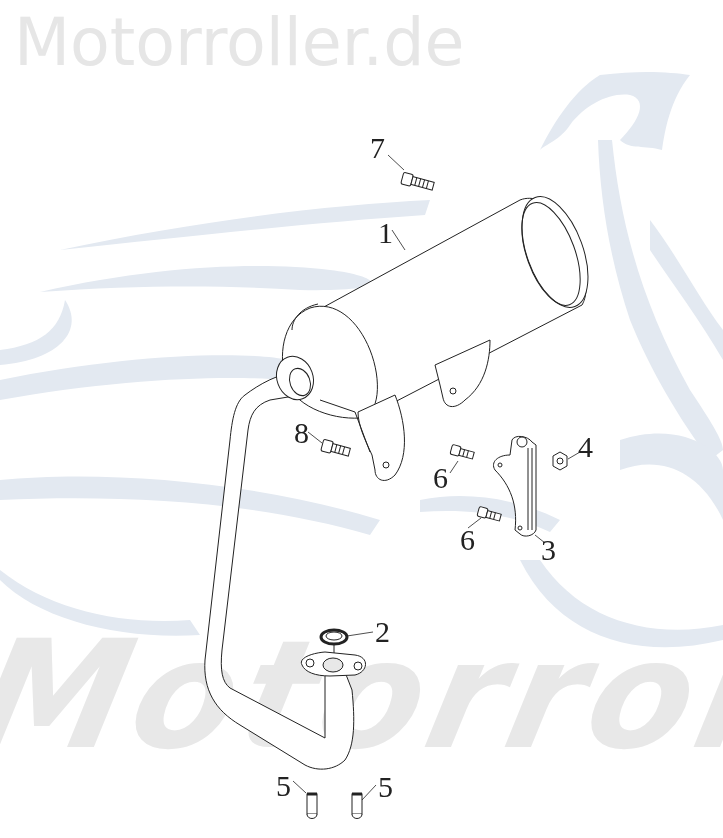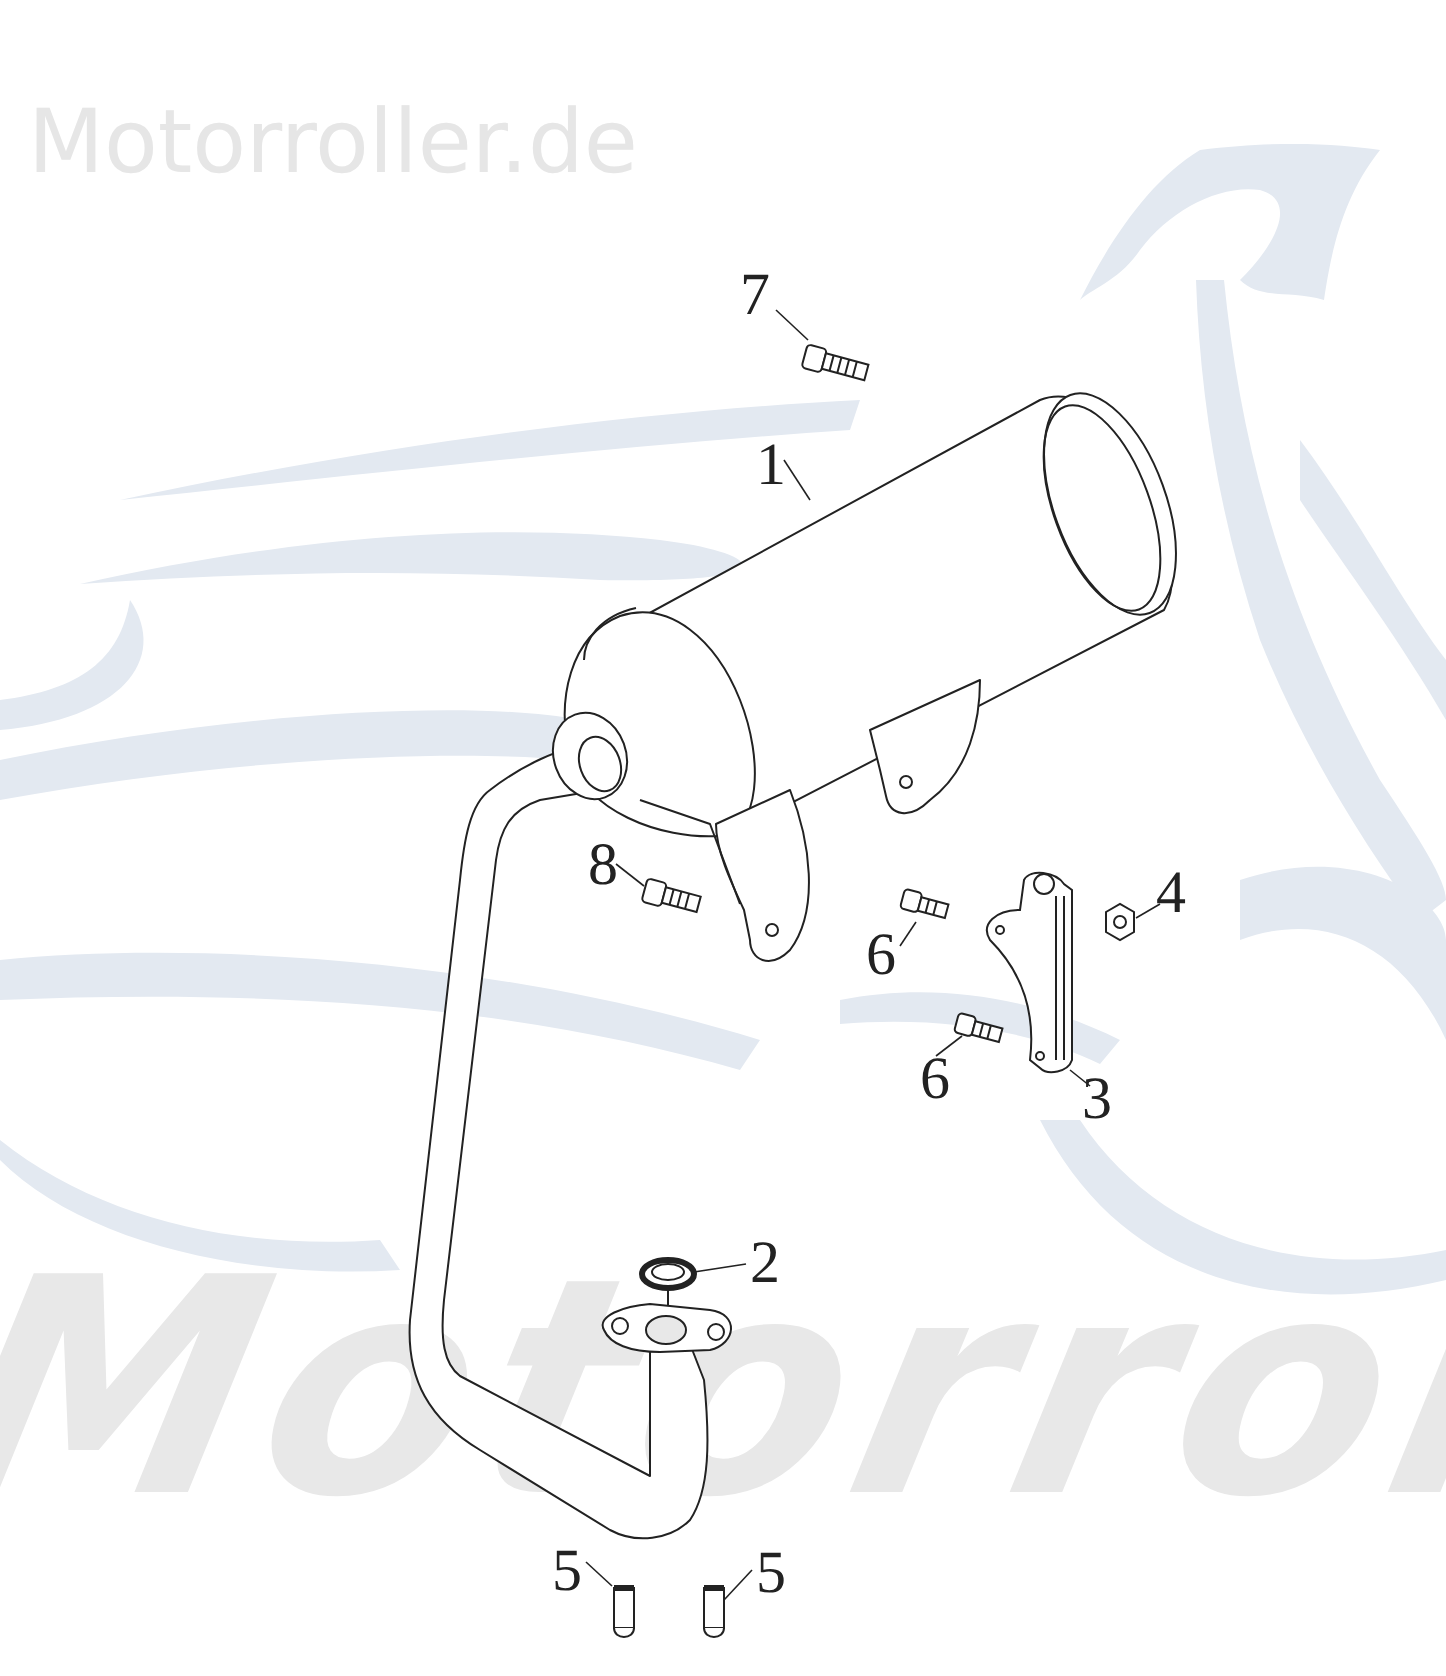--- a/index.html
+++ b/index.html
@@ -1,20 +1,20 @@
 <!DOCTYPE html>
 <html><head>
 <meta charset="utf-8">
 <style>
   html, body { margin: 0; padding: 0; background: #ffffff; }
   body { width: 723px; height: 838px; position: relative; overflow: hidden; font-family: "DejaVu Serif", serif; }
   .wm-title {
     position: absolute; left: 14px; top: 10px;
-    font-family: "DejaVu Sans", sans-serif; font-size: 44px; color: #e6e6e6;
-    letter-spacing: 0px; line-height: 1; margin-top: 40px;
+    font-family: "DejaVu Sans", sans-serif; font-size: 65px; color: #e6e6e6;
+    letter-spacing: 0px; line-height: 1;
   }
   .wm-bottom {
     position: absolute; left: -20px; top: 620px;
     font-family: "DejaVu Sans", sans-serif; font-weight: bold; font-style: italic;
     font-size: 150px; color: #e8e8e8; letter-spacing: 6px; line-height: 1;
     transform: skewX(-12deg);
   }
   svg.layer { position: absolute; left: 0; top: 0; }
   .callout {
     position: absolute; font-family: "Liberation Serif", serif; font-size: 30px;

